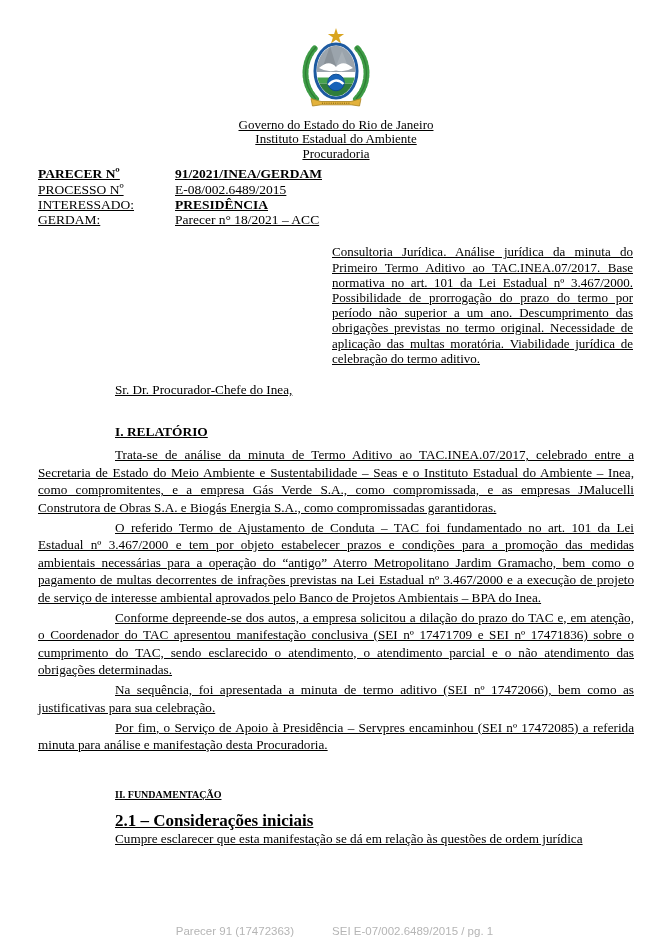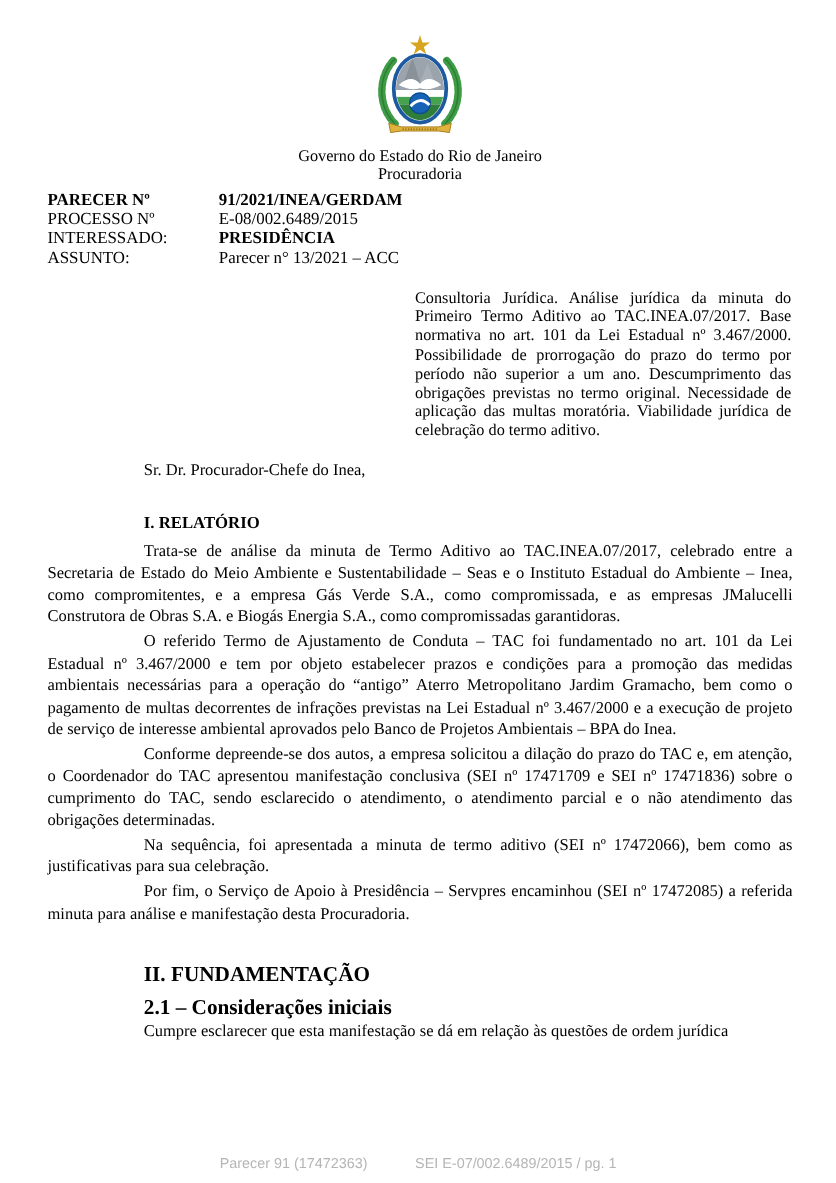--- a/index.html
+++ b/index.html
@@ -1,39 +1,39 @@
 <!DOCTYPE html>
 <html><head>
 <meta charset="utf-8">
 <style>
   html,body{margin:0;padding:0;background:#ffffff;}
   body{
     width:669px;height:946px;position:relative;overflow:hidden;
     font-family:"Liberation Serif","DejaVu Serif",serif;color:#000;
     -webkit-font-smoothing:antialiased;
   }
-  .page{position:absolute;inset:0;padding:26px 35px 0 38px;box-sizing:border-box;}
+  .page{position:absolute;inset:0;padding:26px 35px 0 38px;box-sizing:border-box;text-decoration:underline;}
 
   .emblem-wrap{text-align:center;line-height:0;}
   .org{ text-align:center;font-size:13px;line-height:14.4px;margin-top:8px;}
 
   .meta{margin-top:5px;font-size:13.5px;line-height:15.3px;}
   .meta-row{display:flex;}
   .meta-label{width:137px;flex:0 0 137px;}
   .b{font-weight:bold;}
 
   .summary{
     margin:17px 0 0 294px;width:301px;box-sizing:border-box;
     text-align:justify;font-size:13px;line-height:15.2px;
   }
 
   .salutation{margin:16px 0 16px 77px;font-size:13.2px;line-height:15px;}
 
   .h-sec{font-size:13.4px;font-weight:bold;margin:27px 0 0 77px;line-height:15px;}
-  .h-sec2{font-size:17px;font-weight:bold;margin:33px 0 0 77px;line-height:15px;}
+  .h-sec2{font-size:10px;font-weight:bold;margin:33px 0 0 77px;line-height:15px;}
   .h-sub{font-size:17px;font-weight:bold;margin:11px 0 0 77px;line-height:15px;}
 
   .par{
     font-size:13.2px;line-height:17.5px;text-align:justify;
     text-indent:77px;margin:2.5px 0 0 0;
   }
   .par.first{margin-top:7px;}
   .par.sub-first{margin-top:9px;}
 
   .footer{
@@ -74,39 +74,40 @@
         <path d="M37.5,59 Q45,50.5 52.5,58" stroke="#ffffff" stroke-width="2.4" fill="none"></path>
       </g>
 
       <path d="M20,72.5 L30,75.5 L60,75.5 L70,72.5 L68.5,80 L60,78.8 L30,78.8 L21.5,80 Z" fill="#E3B23C" stroke="#A8821E" stroke-width="0.8"></path>
       <path d="M31,77.2 L59,77.2" stroke="#7A5C12" stroke-width="1" stroke-dasharray="1 1.2"></path>
     </svg>
   </div>
 
   <div class="org">
     <div>Governo do Estado do Rio de Janeiro</div>
+    <div>Instituto Estadual do Ambiente</div>
     <div>Procuradoria</div>
   </div>
 
   <div class="meta">
     <div class="meta-row">
       <span class="meta-label b">PARECER Nº</span>
       <span class="b">91/2021/INEA/GERDAM</span>
     </div>
     <div class="meta-row">
       <span class="meta-label">PROCESSO Nº</span>
       <span>E-08/002.6489/2015</span>
     </div>
     <div class="meta-row">
       <span class="meta-label">INTERESSADO:</span>
       <span class="b">PRESIDÊNCIA</span>
     </div>
     <div class="meta-row">
-      <span class="meta-label">ASSUNTO:</span>
-      <span>Parecer n° 13/2021 – ACC</span>
+      <span class="meta-label">GERDAM:</span>
+      <span>Parecer n° 18/2021 – ACC</span>
     </div>
   </div>
 
   <div class="summary">Consultoria Jurídica. Análise jurídica da minuta do Primeiro Termo Aditivo ao TAC.INEA.07/2017. Base normativa no art. 101 da Lei Estadual nº 3.467/2000. Possibilidade de prorrogação do prazo do termo por período não superior a um ano. Descumprimento das obrigações previstas no termo original. Necessidade de aplicação das multas moratória. Viabilidade jurídica de celebração do termo aditivo.</div>
 
   <div class="salutation">Sr. Dr. Procurador-Chefe do Inea,</div>
 
   <div class="h-sec">I. RELATÓRIO</div>
 
   <p class="par first">Trata-se de análise da minuta de Termo Aditivo ao TAC.INEA.07/2017, celebrado entre a Secretaria de Estado do Meio Ambiente e Sustentabilidade – Seas e o Instituto Estadual do Ambiente – Inea, como compromitentes, e a empresa Gás Verde S.A., como compromissada, e as empresas JMalucelli Construtora de Obras S.A. e Biogás Energia S.A., como compromissadas garantidoras.</p>

